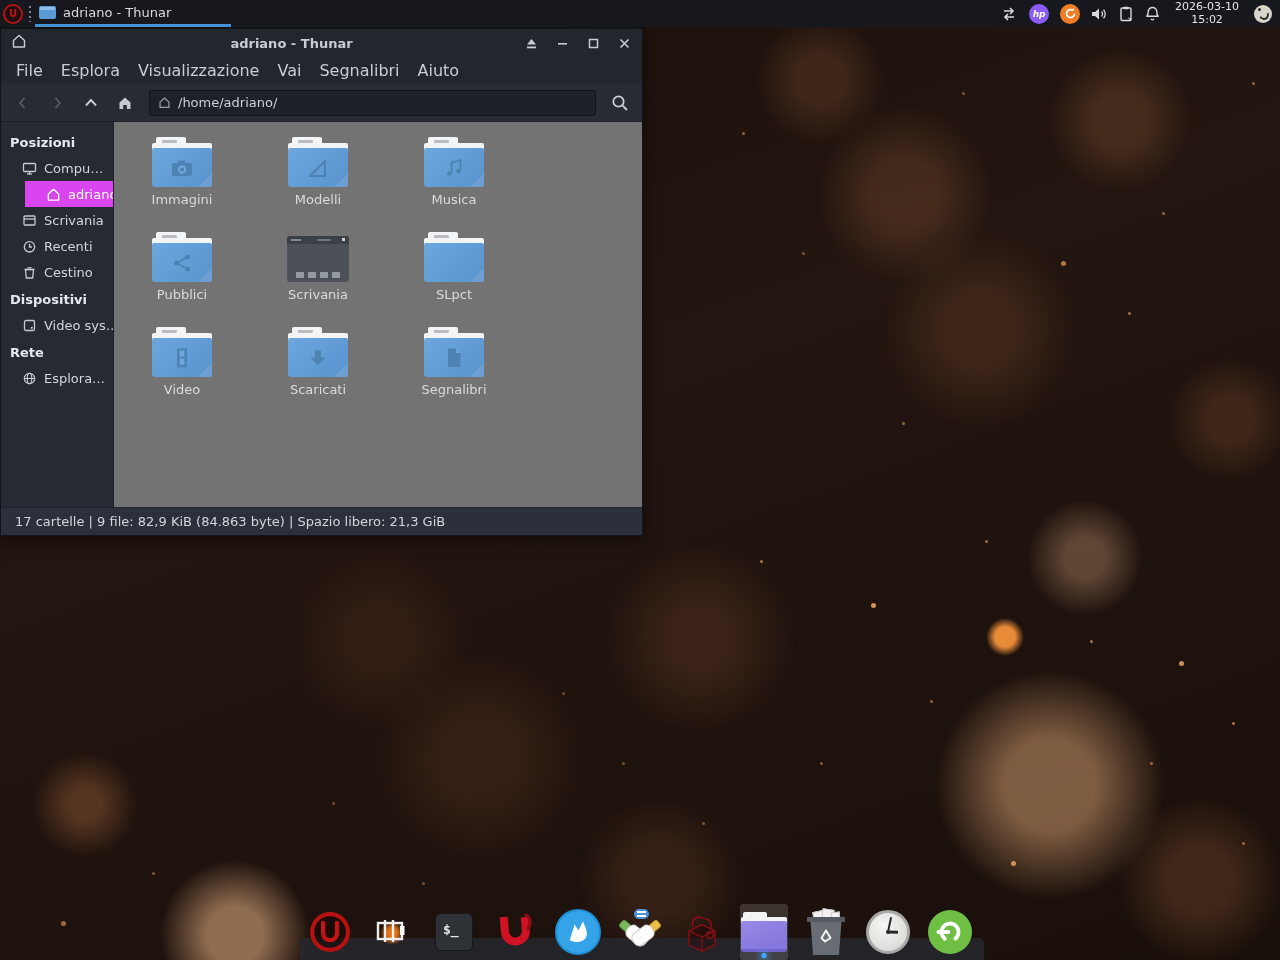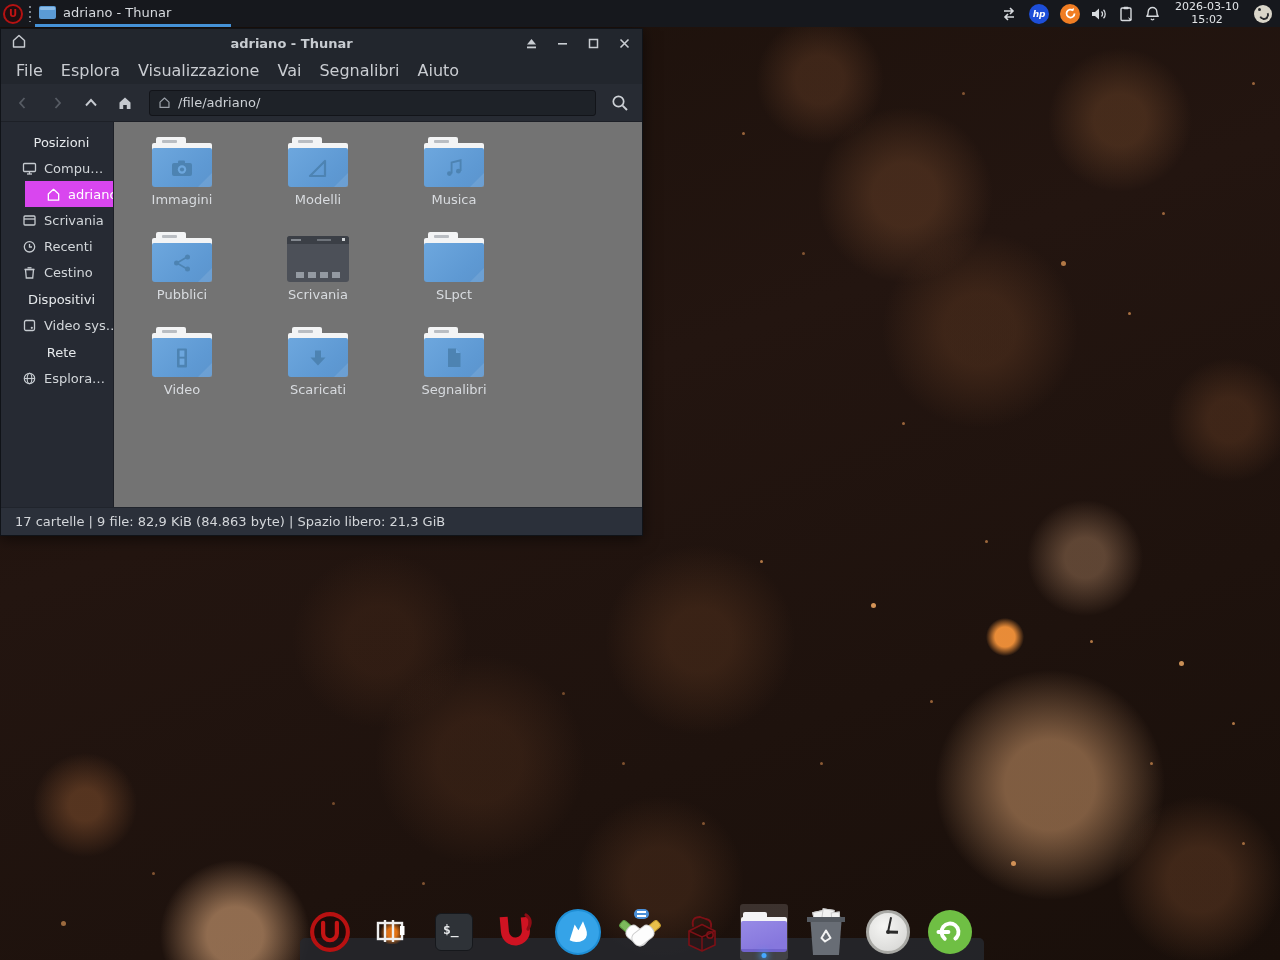--- a/index.html
+++ b/index.html
@@ -53,21 +53,21 @@
   .p-handle { width:5px; height:16px; margin:0 4px 0 6px;
               background:repeating-linear-gradient(#7d838b 0 2px, transparent 2px 5px);
               width:2px; }
   .task { height:27px; display:flex; align-items:center; gap:7px; padding:0 10px 0 4px;
           min-width:196px; border-bottom:3px solid #4592d7; }
   .mini-folder { width:17px; height:13px; background:#5b9bd5; border-radius:2px; position:relative; }
   .mini-folder::before { content:""; position:absolute; top:1px; left:1px; right:1px; height:3px;
                          background:#8cbde8; border-radius:1px; }
   .tray { margin-left:auto; display:flex; align-items:center; gap:11px; padding-right:6px; }
   .tray svg { display:block; }
-  .hp-badge { width:20px; height:20px; border-radius:50%; background:#1d4ed8; display:flex;
+  .hp-badge { width:20px; height:20px; border-radius:50%; background:#8b5cf6; display:flex;
               align-items:center; justify-content:center; }
   .hp-badge span { color:#fff; font-size:9px; font-weight:bold; font-style:italic; }
   .upd-badge { width:20px; height:20px; border-radius:50%; background:#f07d23; display:flex;
                align-items:center; justify-content:center; }
   .p-clock { text-align:center; font-size:11px; line-height:1.15; color:#e2e5e8; padding:0 4px; }
   .yy-badge { width:18px; height:18px; border-radius:50%; background:#d9d5c9; position:relative; margin-right:2px;}
   .yy-badge::before { content:""; position:absolute; left:4px; top:3px; width:3px; height:3px;
                       border-radius:50%; background:#2a2c30; }
   .yy-badge::after { content:""; position:absolute; right:3px; bottom:3px; width:6px; height:6px;
                      border-radius:50%; border:2px solid #2a2c30; border-left-color:transparent;
@@ -89,22 +89,22 @@
   .toolbar { height:38px; background:#272b33; display:flex; align-items:center; padding:0 6px;
              gap:2px; flex:0 0 38px; border-bottom:1px solid #1d2027; }
   .nav-btn { width:32px; height:28px; display:flex; align-items:center; justify-content:center;
              border-radius:3px; }
   .pathfield { flex:1; height:26px; margin:0 6px; background:#1e2228; border:1px solid #121419;
                border-radius:3px; display:flex; align-items:center; gap:7px; padding:0 8px; }
   .pathfield span { color:#ccd0d5; font-size:13px; }
   .wbody { flex:1; display:flex; min-height:0; }
   .sidebar { width:113px; background:#262a33; border-right:1px solid #1c1f26; padding-top:6px;
              overflow:hidden; flex:0 0 113px; }
-  .sb-header { font-weight:normal; font-size:13px; color:#e6e9ec; padding:7px 0 5px 9px;
-               white-space:nowrap;text-align:center; }
+  .sb-header { font-weight:bold; font-size:13px; color:#e6e9ec; padding:7px 0 5px 9px;
+               white-space:nowrap; }
   .sb-item { height:26px; display:flex; align-items:center; gap:7px; padding-left:21px;
              font-size:13px; color:#d2d6da; white-space:nowrap; }
   .sb-item svg { flex:0 0 auto; }
   .sb-item.selected { background:#d946ef; color:#ffffff;margin-left:24px; }
   .main { flex:1; background:#737373; position:relative; }
   .grid { display:grid; grid-template-columns:repeat(3,136px); grid-auto-rows:95px;
           padding-top:13px; }
   .cell { display:flex; flex-direction:column; align-items:center; }
   .icon-slot { height:52px; display:flex; align-items:flex-end; justify-content:center; }
   .cell-label { margin-top:5px; font-size:13px; color:#d8dbdf; }
@@ -316,21 +316,21 @@
       </span>
       <span class="nav-btn">
         <svg width="18" height="18" viewBox="0 0 18 18">
             <path d="M3.5 15 V8.5 L9 3.5 L14.5 8.5 V15 H10.8 V11 H7.2 V15 Z" fill="#c6cad0"></path>
           </svg>
       </span>
       <div class="pathfield">
         <svg width="13" height="13" viewBox="0 0 16 16">
             <path d="M2.5 14 V7.5 L8 2.5 L13.5 7.5 V14 Z" fill="none" stroke="#9aa0a8" stroke-width="1.5" stroke-linejoin="round"></path>
           </svg>
-        <span>/file/adriano/</span>
+        <span>/home/adriano/</span>
       </div>
       <span class="nav-btn">
         <svg width="20" height="20" viewBox="0 0 20 20">
             <circle cx="8.5" cy="8.5" r="5.2" fill="none" stroke="#cdd1d6" stroke-width="1.7"></circle>
             <line x1="12.6" y1="12.6" x2="17" y2="17" stroke="#cdd1d6" stroke-width="1.9"></line>
           </svg>
       </span>
     </div>
 
     <div class="wbody">

